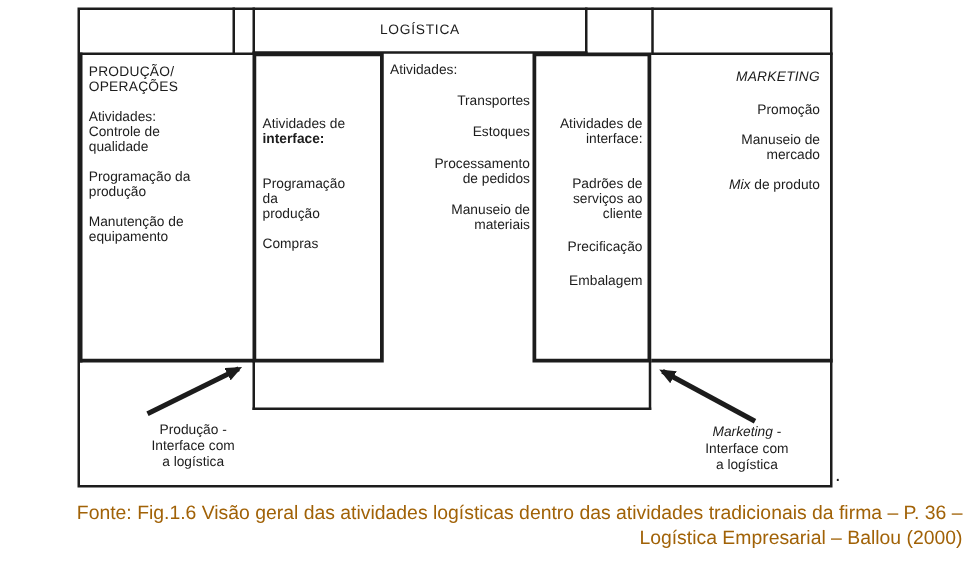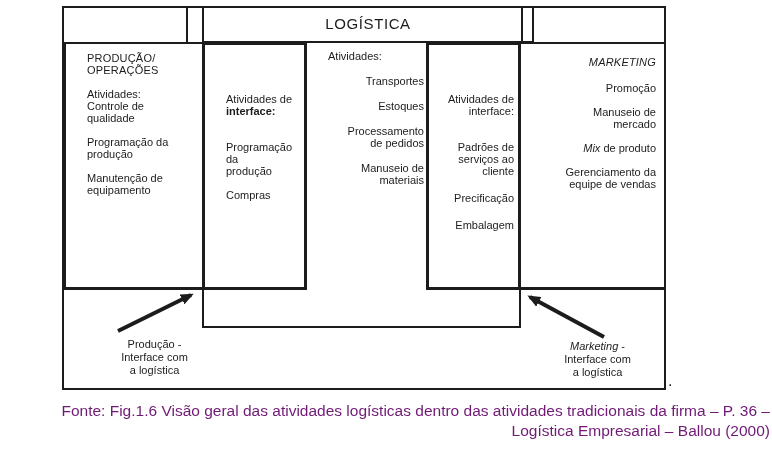--- a/index.html
+++ b/index.html
@@ -9,24 +9,24 @@
     overflow:hidden;
   }
   .stage * { box-sizing:border-box; }
 
   
   .outer-box {
     position:absolute; left:62px; top:6px; width:604px; height:384px;
     border:2px solid #1c1c1c;
   }
   .header-box {
-    position:absolute; left:202px; top:6px; width:332px; height:37px;
+    position:absolute; left:202px; top:6px; width:268px; height:37px;
     border:2px solid #1c1c1c; border-top:none;
     display:flex; align-items:center; justify-content:center;
-    font-size:15px; letter-spacing:0.6px;
+    font-size:11px; letter-spacing:0.6px;
   }
   .vline { position:absolute; width:2px; background:#1c1c1c; }
   .hline { position:absolute; height:2px; background:#1c1c1c; }
   .divider-left  { left:186px; top:6px; height:38px; }
   .divider-right { left:521px; top:6px; height:38px; }
   .riser-left  { left:202px; top:289px; height:39px; }
   .riser-right { left:519px; top:289px; height:39px; }
   .notch-bottom { left:202px; top:326px; width:319px; }
 
   
@@ -46,21 +46,21 @@
     left:426px; width:95px;
     border:3px solid #1c1c1c;
     padding:48px 4px 0 2px; text-align:right;
   }
   .marketing-box {
     left:521px; width:145px;
     border:2px solid #1c1c1c; border-left:none; border-bottom-width:3px;
     padding:12px 8px 0 4px; text-align:right;
   }
 
-  .para { white-space:pre-line; margin:12px 0 0 16px; }
+  .para { white-space:pre-line; margin:12px 0 0 0; }
   .para:first-child, .mt0 { margin-top:0; }
   .mt13 { margin-top:13px;text-align:right; }
   .mt14 { margin-top:14px; }
   .mt15 { margin-top:15px; }
   .mt24 { margin-top:24px; }
   .bold { font-weight:bold; }
   .italic { font-style:italic; }
   .caps-title { letter-spacing:0.2px; }
 
   
@@ -70,21 +70,21 @@
     font-size:11px; line-height:13px; white-space:pre-line;
   }
   .arrow-label-left  { left:97px;  top:338px; }
   .arrow-label-right { left:540px; top:340px; }
 
   .stray-dot { position:absolute; left:668px; top:372px; font-size:16px; }
 
   
   .caption {
     position:absolute; left:2px; top:401px; width:768px;
-    text-align:right; font-size:15.5px; line-height:20px; color:#701a75;
+    text-align:right; font-size:15.5px; line-height:20px; color:#a16207;
   }
 </style>
 </head>
 <body>
 
 <div class="stage">
 
   <div class="outer-box"></div>
   <div class="header-box">
     <span>LOGÍSTICA</span>
@@ -132,22 +132,20 @@
     <div class="para mt15">Precificação</div>
     <div class="para mt15">Embalagem</div>
   </div>
 
   <div class="cbox marketing-box">
     <div class="para mt0 italic caps-title">MARKETING</div>
     <div class="para mt14">Promoção</div>
     <div class="para">Manuseio de
 mercado</div>
     <div class="para"><i>Mix</i><span> de produto</span></div>
-    <div class="para">Gerenciamento da
-equipe de vendas</div>
   </div>
 
   <div class="vline riser-left"></div>
   <div class="vline riser-right"></div>
   <div class="hline notch-bottom"></div>
 
   <svg class="arrows" viewBox="0 0 772 451" xmlns="http://www.w3.org/2000/svg">
     <defs>
       <marker id="ah" markerWidth="13" markerHeight="11" refX="10" refY="5.5" orient="auto" markerUnits="userSpaceOnUse">
         <polygon points="0,0 13,5.5 0,11" fill="#1c1c1c"></polygon>

